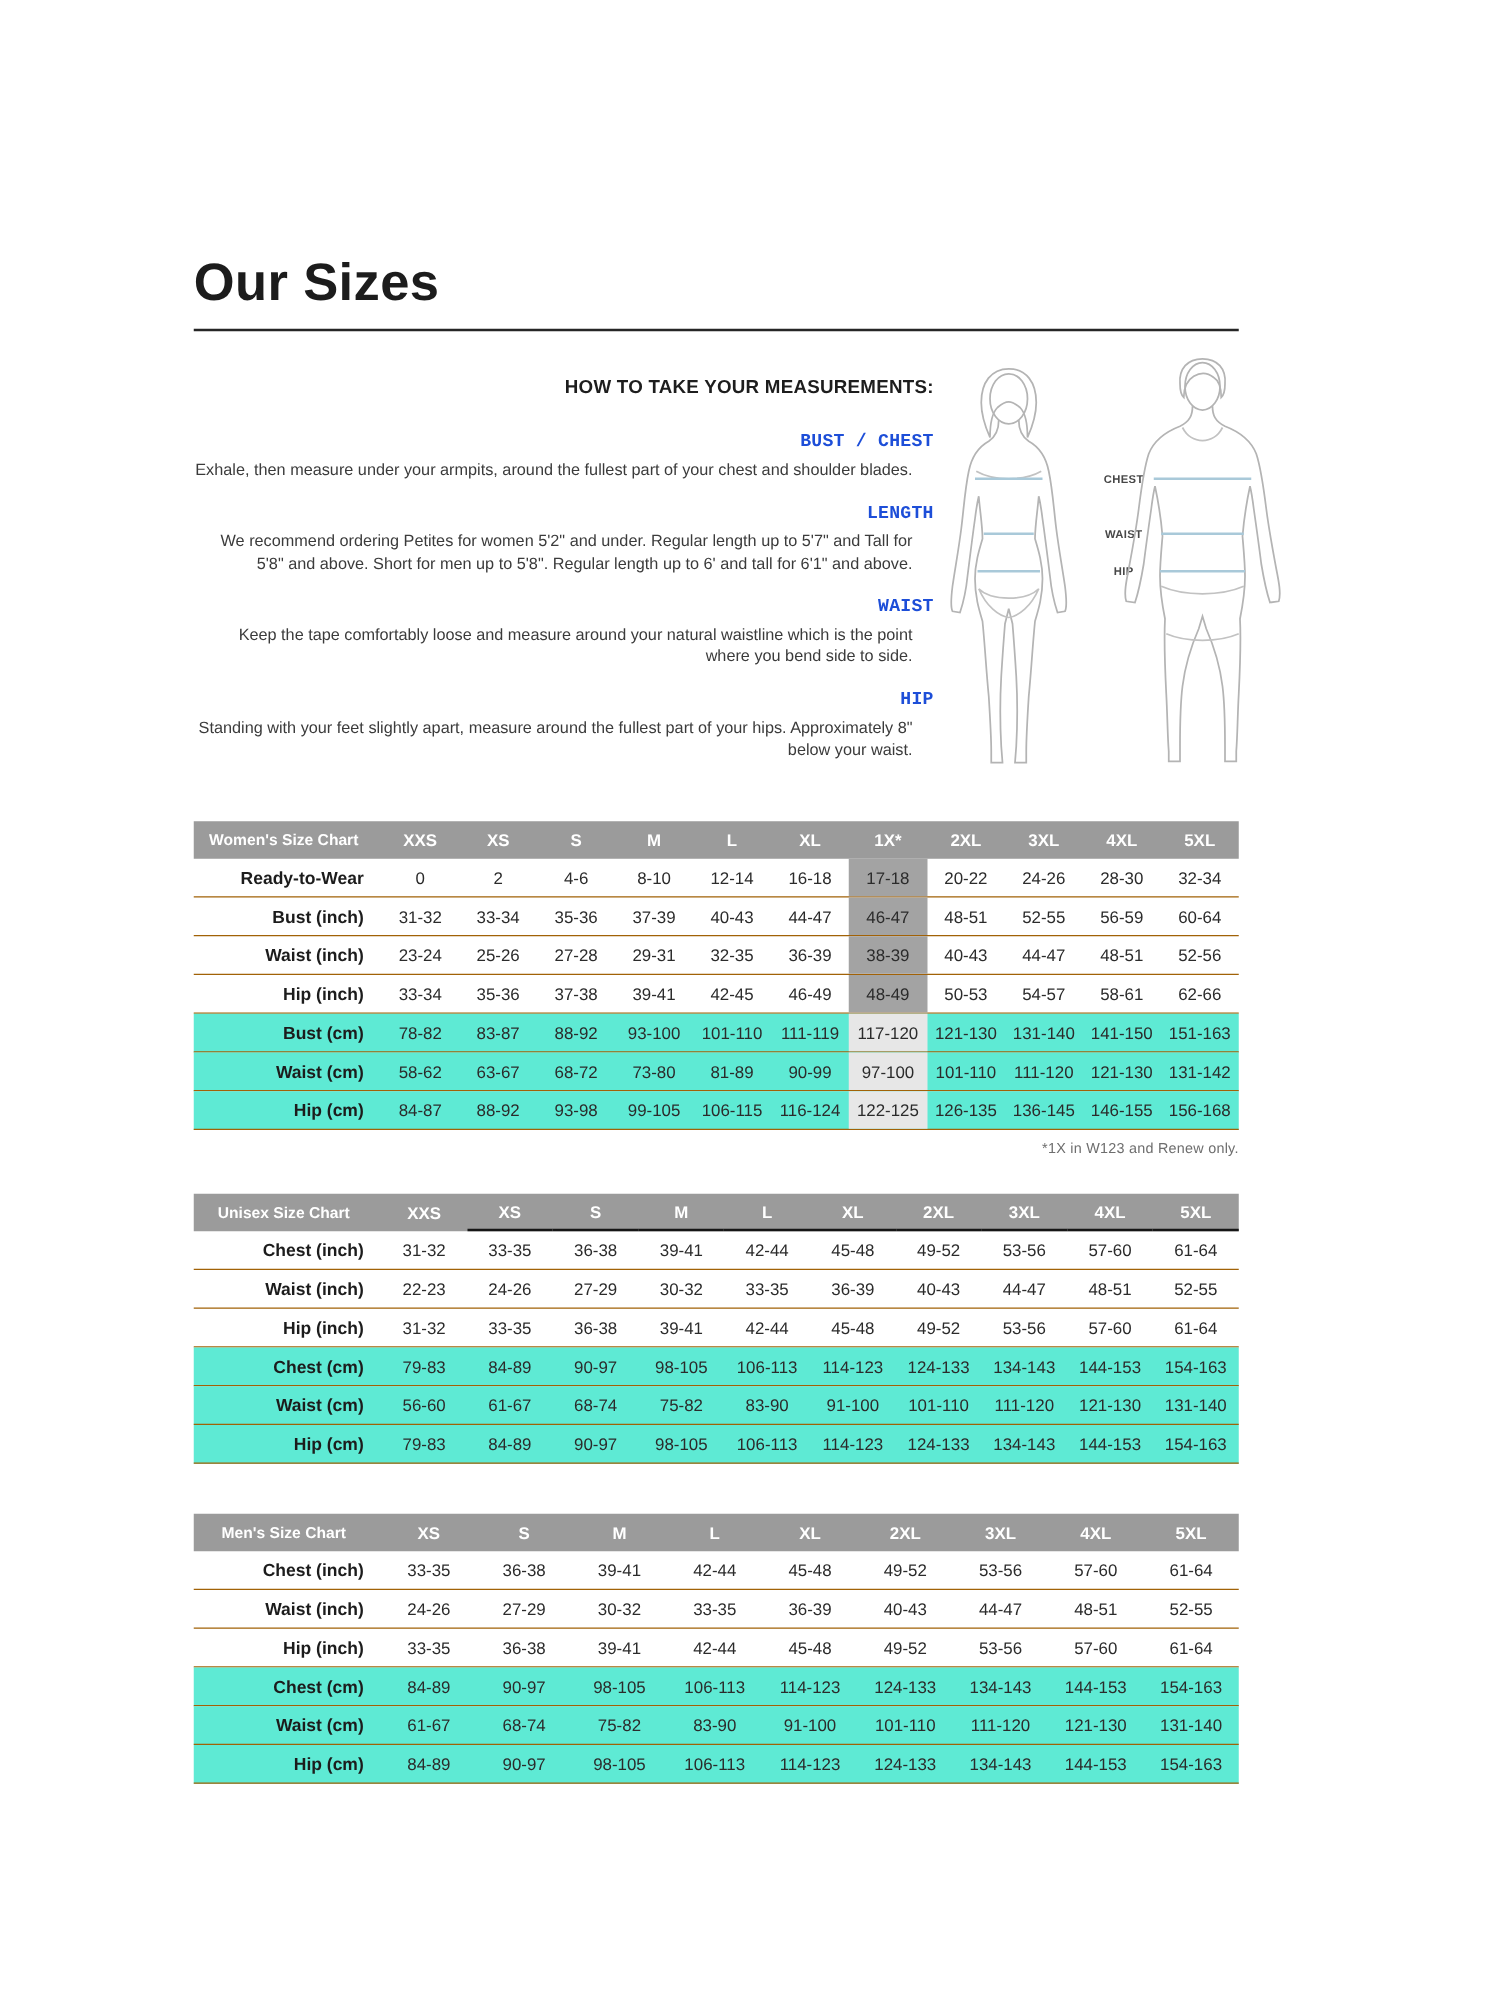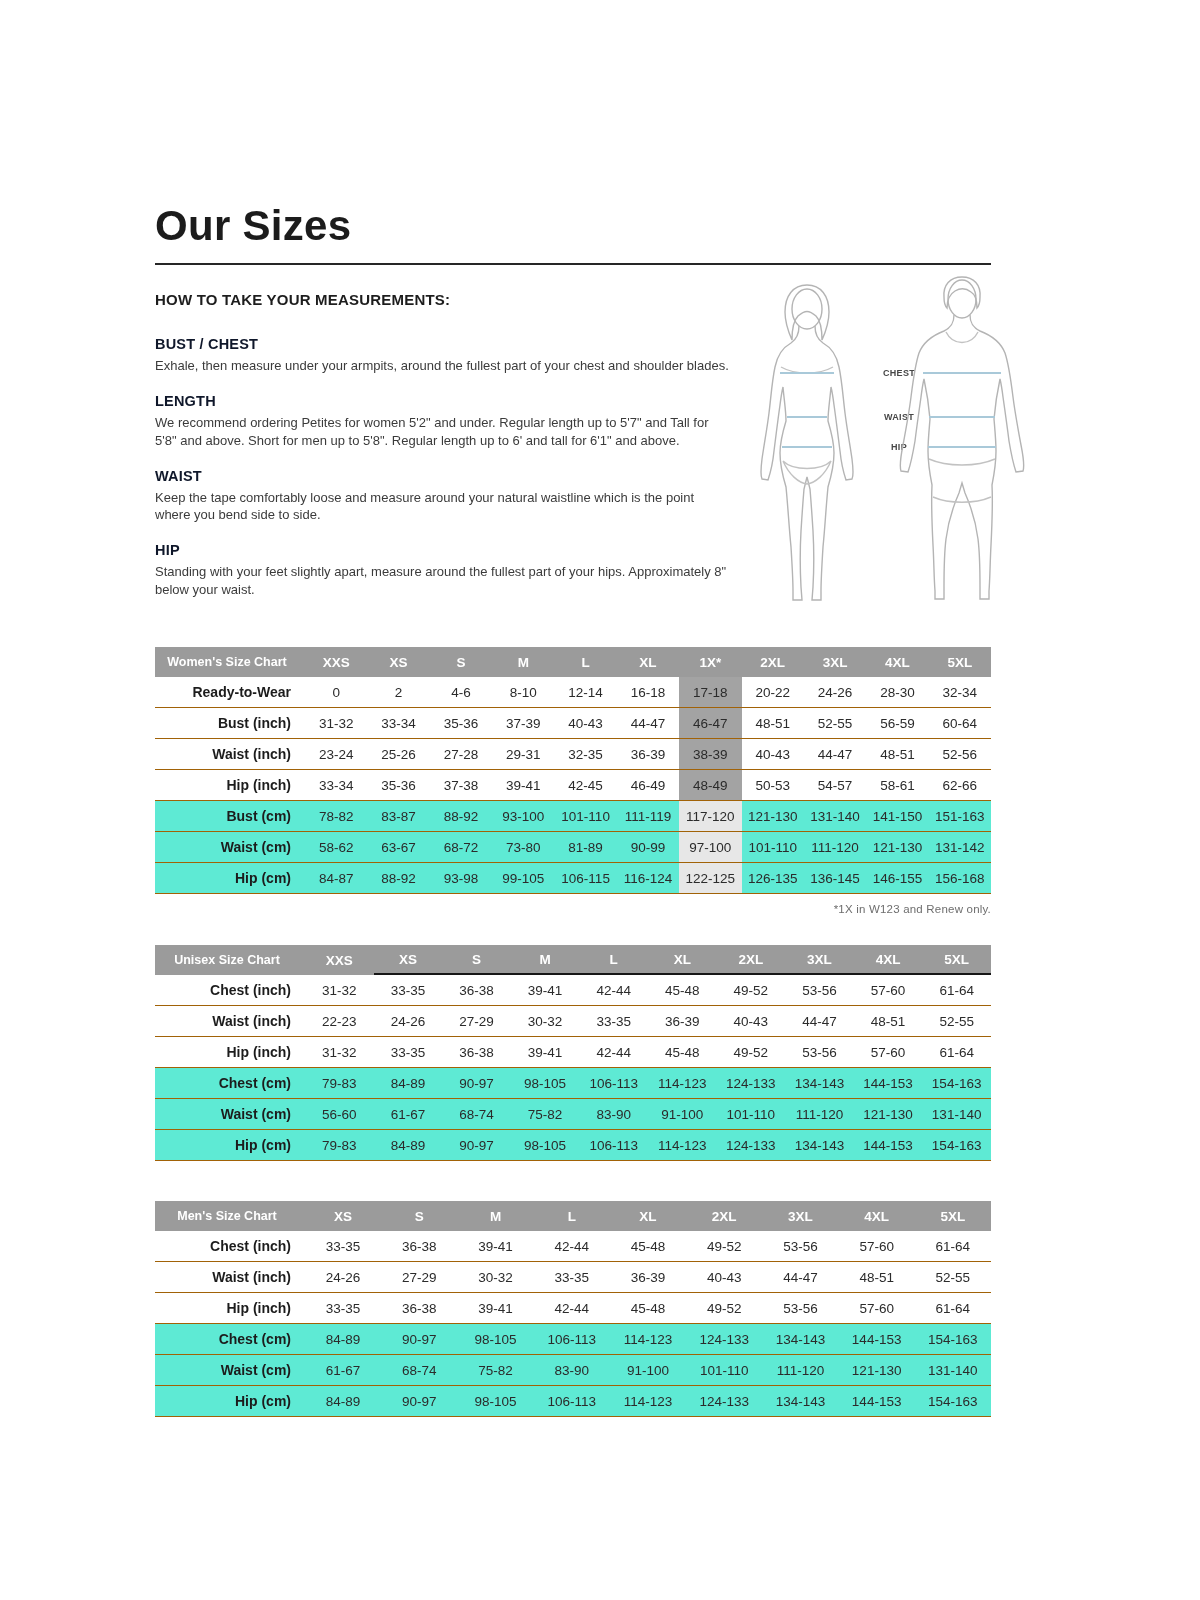--- a/index.html
+++ b/index.html
@@ -9,25 +9,25 @@
     color:#222;
     -webkit-font-smoothing:antialiased;
   }
   .page{padding:205px 114px 0 155px;box-sizing:border-box;width:1105px;}
 
   
   .title{font-size:42px;font-weight:800;letter-spacing:.3px;color:#1c1c1c;line-height:1;}
   .title-rule{border:none;border-top:2.5px solid #262626;margin:16px 0 0 0;}
 
   
-  .intro{display:flex;margin-top:26px;}
+  .intro{display:flex;margin-top:36px;text-align:right;}
   .instructions{width:592px;flex:0 0 592px;}
   .how-to{font-weight:700;font-size:15px;color:#1d1d1d;letter-spacing:.2px;margin-bottom:28px;}
   .sec{margin-bottom:19px;}
-  .sec-h{font-size:14.5px;font-weight:700;color:#0f172a;margin:0 0 5px 0;letter-spacing:.2px;}
+  .sec-h{font-size:14.5px;font-weight:700;color:#1d4ed8;margin:0 0 5px 0;letter-spacing:.2px;font-family:Liberation Mono, monospace;}
   .sec-p{font-size:13px;line-height:1.33;margin:0;color:#3b3b3b;max-width:575px;}
   .figures{flex:1;display:flex;justify-content:flex-end;align-items:flex-start;}
   .figures svg{margin-top:-22px;}
   .fig-label{font-family:"Liberation Sans",sans-serif;font-size:9px;font-weight:700;fill:#474747;letter-spacing:.3px;}
 
   
   .size-table{width:100%;margin-top:0;}
   .tbl-women{margin-top:26px;}
   .tbl-unisex{margin-top:30px;}
   .tbl-men{margin-top:40px;}

